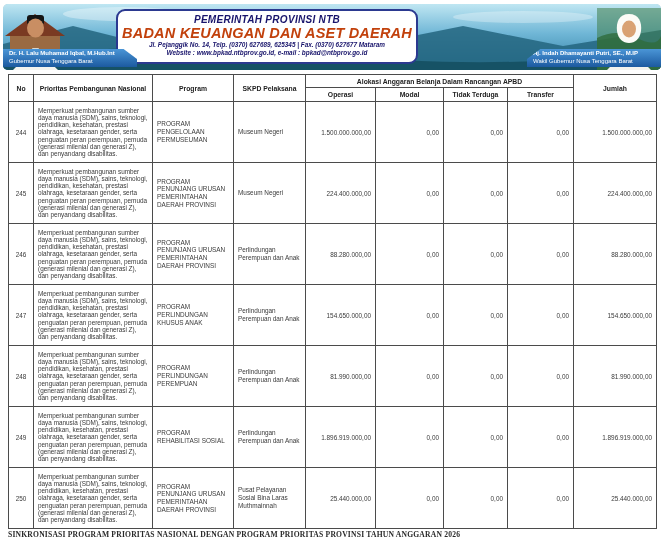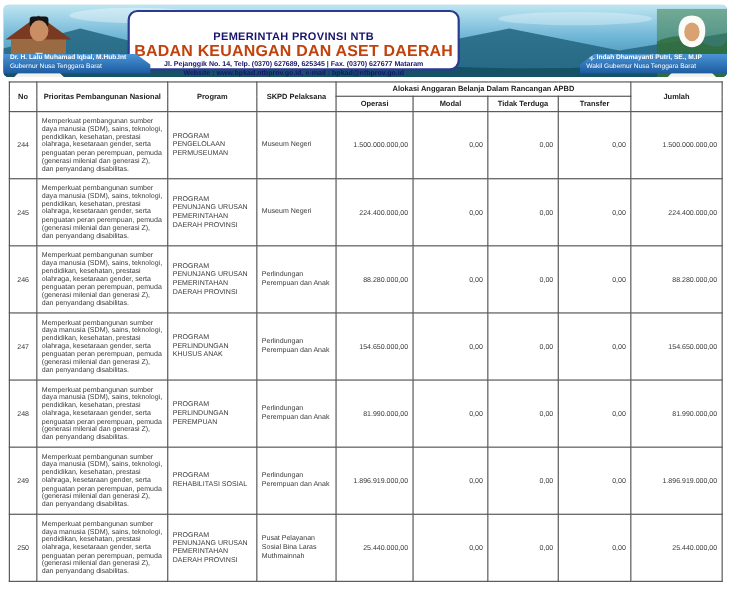--- a/index.html
+++ b/index.html
@@ -8,21 +8,21 @@
 
   
   .banner{position:absolute;top:4px;left:3px;width:658px;height:66px;border-radius:5px;
           overflow:hidden;box-shadow:0 0 0 1px #b9cdd8 inset;}
   .banner-bg{position:absolute;inset:0;}
   .photo{position:absolute;bottom:0;height:62px;width:64px;}
   .photo.left{left:0;}
   .photo.right{right:0;}
   .title-box{position:absolute;left:113px;top:5px;width:302px;height:55px;background:#ffffff;
              border:2px solid #2b3990;border-radius:9px;text-align:center;box-sizing:border-box;
-             padding-top:17px;}
+             padding-top:3px;font-style:italic;}
   .gov-line1{font-size:10px;font-weight:bold;color:#18146b;letter-spacing:.3px;}
   .gov-line2{font-size:14.5px;font-weight:bold;color:#c2410c;letter-spacing:.2px;margin-top:0px;}
   .gov-line3,.gov-line4{font-size:6.4px;font-weight:bold;color:#18146b;line-height:1.25;}
   .ribbon{position:absolute;bottom:3px;background:linear-gradient(180deg,#4a95d6 0%,#1c5aa0 100%);
           color:#ffffff;font-size:6px;line-height:1.25;padding:1px 6px 2px;box-sizing:border-box;}
   .ribbon .rname{font-weight:bold;white-space:nowrap;}
   .ribbon .rtitle{white-space:nowrap;}
   .ribbon.left{left:0;width:134px;clip-path:polygon(0 0,90% 0,100% 55%,100% 100%,0 100%);}
   .ribbon.right{right:0;width:134px;clip-path:polygon(0 55%,10% 0,100% 0,100% 100%,0 100%);}
 
@@ -203,13 +203,14 @@
         <td class="c-skpd">Pusat Pelayanan Sosial Bina Laras Muthmainnah</td>
         <td class="c-num">25.440.000,00</td>
         <td class="c-num">0,00</td>
         <td class="c-num">0,00</td>
         <td class="c-num">0,00</td>
         <td class="c-num">25.440.000,00</td>
       </tr>
     </tbody>
   </table>
 
+  <div class="footer-note">SINKRONISASI PROGRAM PRIORITAS NASIONAL DENGAN PROGRAM PRIORITAS PROVINSI TAHUN ANGGARAN 2026</div>
 </div>
 
 </body></html>

